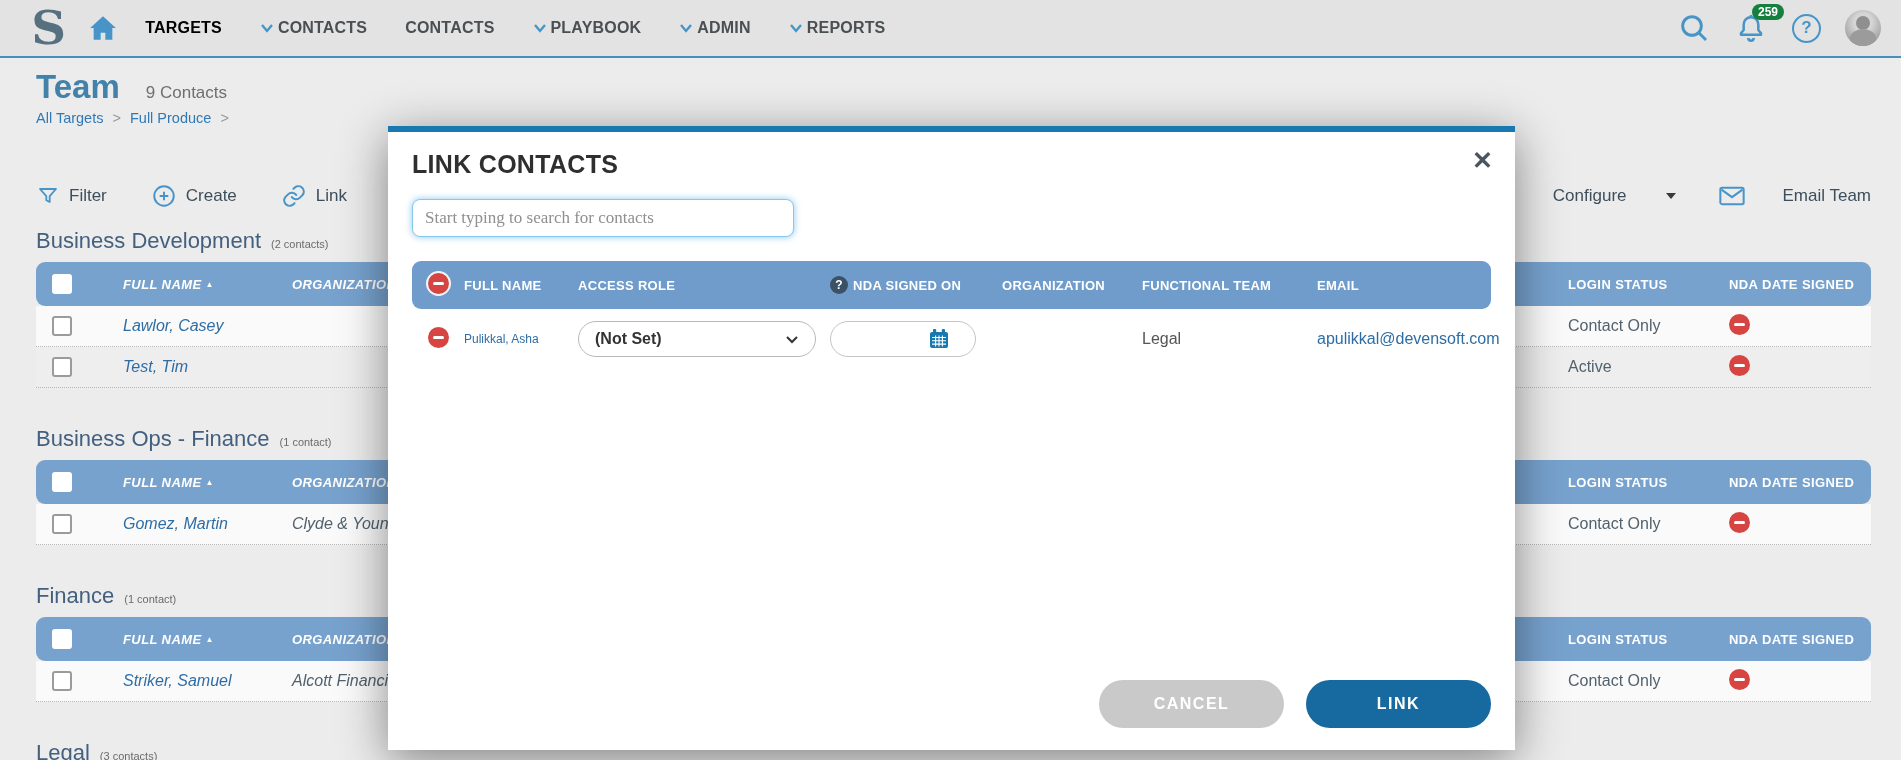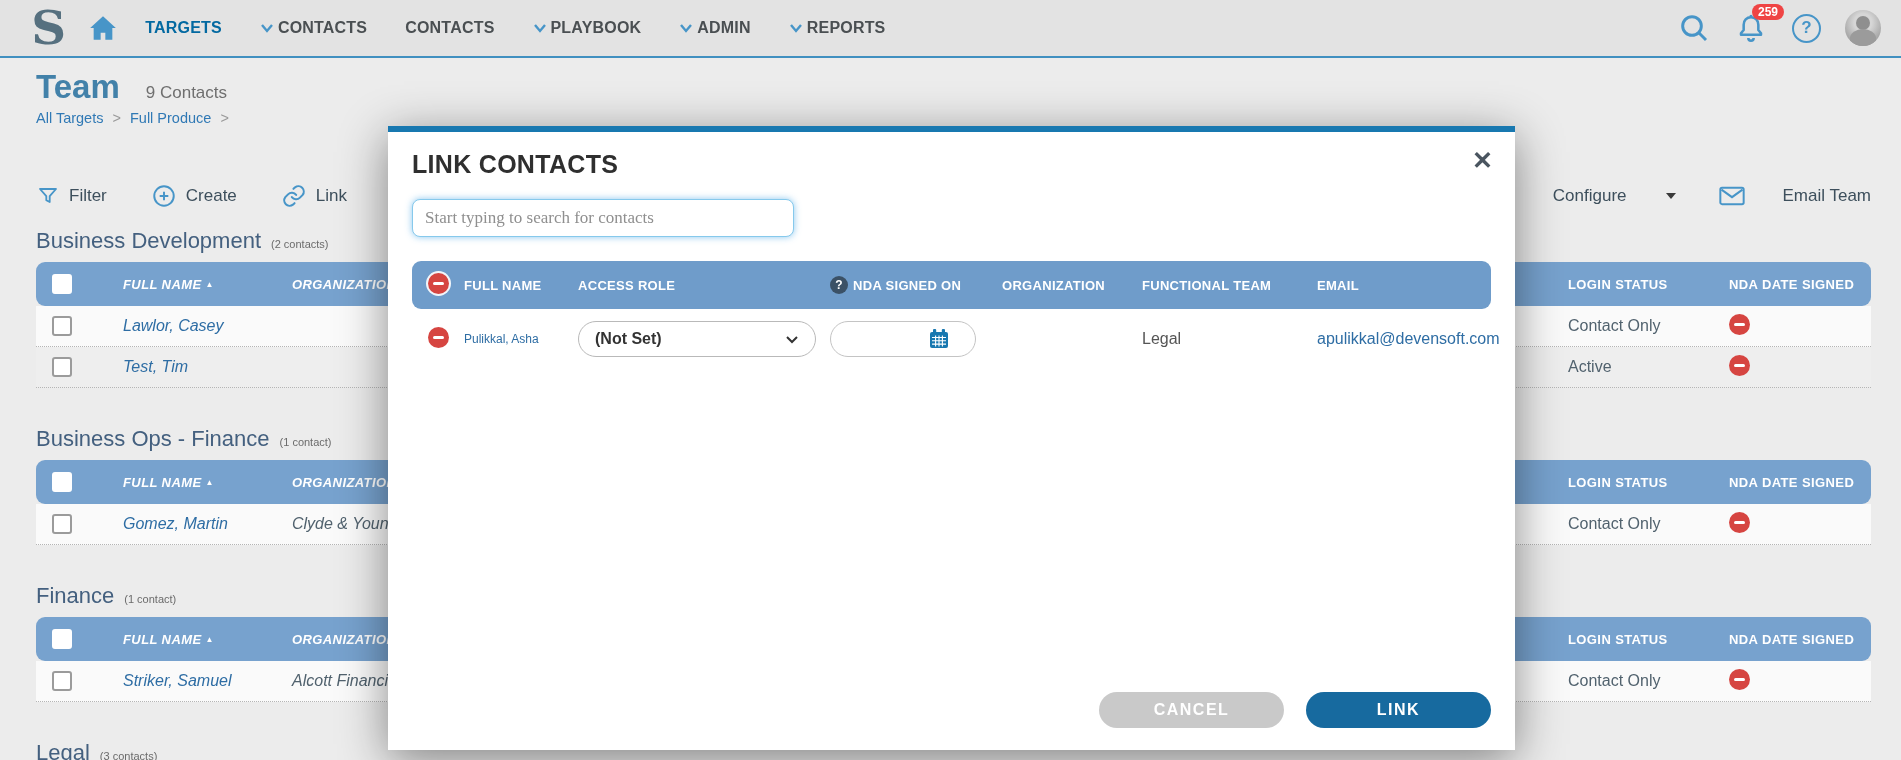--- a/index.html
+++ b/index.html
@@ -6,24 +6,24 @@
   html,body { width:1901px; height:760px; overflow:hidden; }
   body { background:#ececec; font-family:"Liberation Sans", sans-serif; color:#3a3a3a; position:relative; }
 
   
   .topnav { height:58px; background:#e3e3e3; border-bottom:2px solid #4190c0; display:flex; align-items:center; padding:0 20px 0 32px; }
   .logo { font-size:46px; font-weight:bold; color:#56707f; line-height:46px; margin-right:24px; font-family:"DejaVu Serif", serif; transform:scaleX(1.05); cursor:pointer; }
   .home-ic { margin-right:28px; display:flex; cursor:pointer; }
   .nav-item { display:flex; align-items:center; margin-right:38px; cursor:pointer; }
   .nav-item .chev { display:flex; margin-right:4px; }
   .nav-item .lbl { font-size:16px; font-weight:bold; color:#4a4f52; letter-spacing:.2px; }
-  .nav-item.active .lbl { color:#0369a1; }
+  .nav-item.active .lbl { color:#000000; }
   .nav-right { margin-left:auto; display:flex; align-items:center; gap:24px; }
   .nav-ic { display:flex; cursor:pointer; position:relative; }
-  .badge { position:absolute; top:-8px; right:-16px; background:#ef4444; color:#fff; font-size:12px; font-weight:bold; border-radius:10px; padding:1px 6px; }
+  .badge { position:absolute; top:-8px; right:-16px; background:#15803d; color:#fff; font-size:12px; font-weight:bold; border-radius:10px; padding:1px 6px; }
   .q-circle { width:29px; height:29px; border:2.5px solid #4795c8; border-radius:50%; display:flex; align-items:center; justify-content:center; font-size:17px; font-weight:bold; color:#4795c8; }
   .avatar { width:36px; height:36px; border-radius:50%; background:radial-gradient(circle at 50% 35%, #d6d6d6 0 30%, #a7a7a7 70%, #8d8d8d); overflow:hidden; position:relative; cursor:pointer; }
   .avatar::before { content:""; position:absolute; left:11px; top:6px; width:14px; height:14px; border-radius:50%; background:#8f8f8f; }
   .avatar::after { content:""; position:absolute; left:5px; top:19px; width:26px; height:18px; border-radius:50% 50% 0 0; background:#9b9b9b; }
 
   
   .page { padding:10px 30px 0 36px; }
   .title-row { display:flex; align-items:baseline; gap:26px; }
   .page-title { font-size:33px; font-weight:700; color:#4281a9; line-height:38px; }
   .contact-count { font-size:17px; color:#6f6f6f; }
@@ -74,21 +74,21 @@
   .nda-head { display:flex; align-items:center; gap:5px; }
   .q-dark { width:18px; height:18px; border-radius:50%; background:#3b5166; color:#fff; font-size:12px; font-weight:bold; display:inline-flex; align-items:center; justify-content:center; flex:none; }
   .two-line { line-height:15px; padding-right:14px; }
   .sel { width:238px; height:36px; border:1px solid #b9b9b9; border-radius:18px; background:#fff; display:flex; align-items:center; padding:0 16px; cursor:pointer; }
   .sel .sel-lbl { font-size:16px; font-weight:bold; color:#333; }
   .sel .sel-chev { margin-left:auto; display:flex; }
   .date-pill { width:146px; height:36px; border:1px solid #c4c4c4; border-radius:18px; background:#fff; display:flex; align-items:center; justify-content:flex-end; padding-right:24px; cursor:pointer; }
   .m-team { color:#555; font-size:16px; }
   .m-email { color:#2e6da4; font-size:16px; cursor:pointer; }
   .modal-footer { position:absolute; right:24px; bottom:22px; display:flex; gap:22px; }
-  .btn { width:185px; height:36px; border:none; border-radius:26px; font-size:16px; font-weight:bold; letter-spacing:1.5px; color:#fff; cursor:pointer; font-family:"Liberation Sans", sans-serif; }
+  .btn { width:185px; height:48px; border:none; border-radius:26px; font-size:16px; font-weight:bold; letter-spacing:1.5px; color:#fff; cursor:pointer; font-family:"Liberation Sans", sans-serif; }
   .btn-cancel { background:#c9c9c9; }
   .btn-link { background:#176a9f; }
 
   svg { display:block; }
 </style>
 </head>
 <body>
 
 <div class="topnav">
   <div class="logo">S</div>

